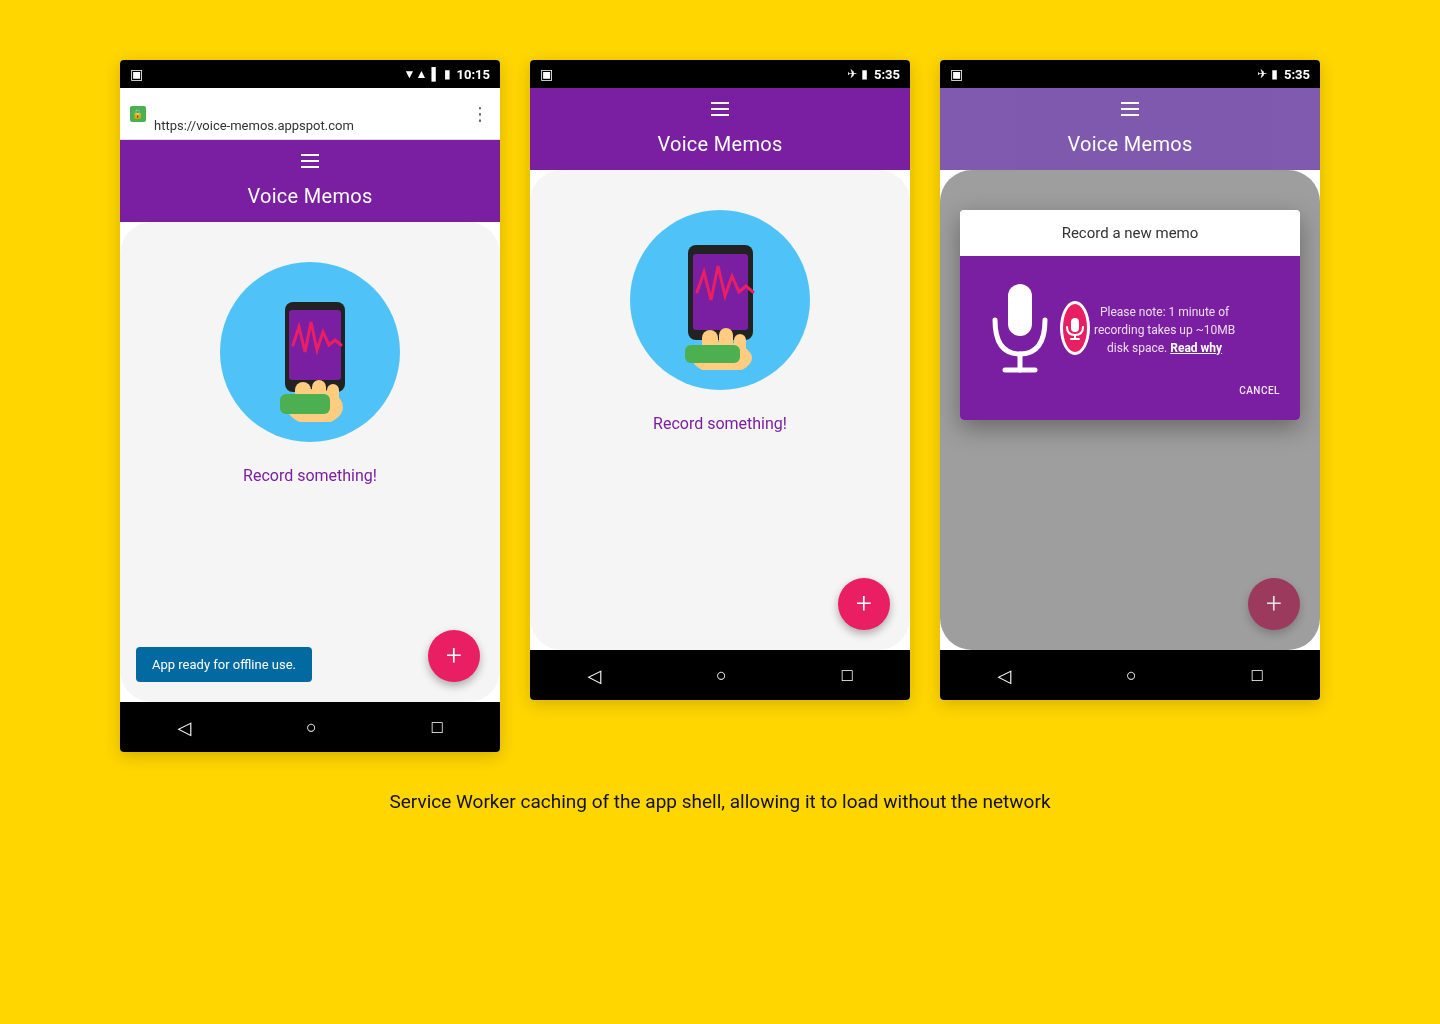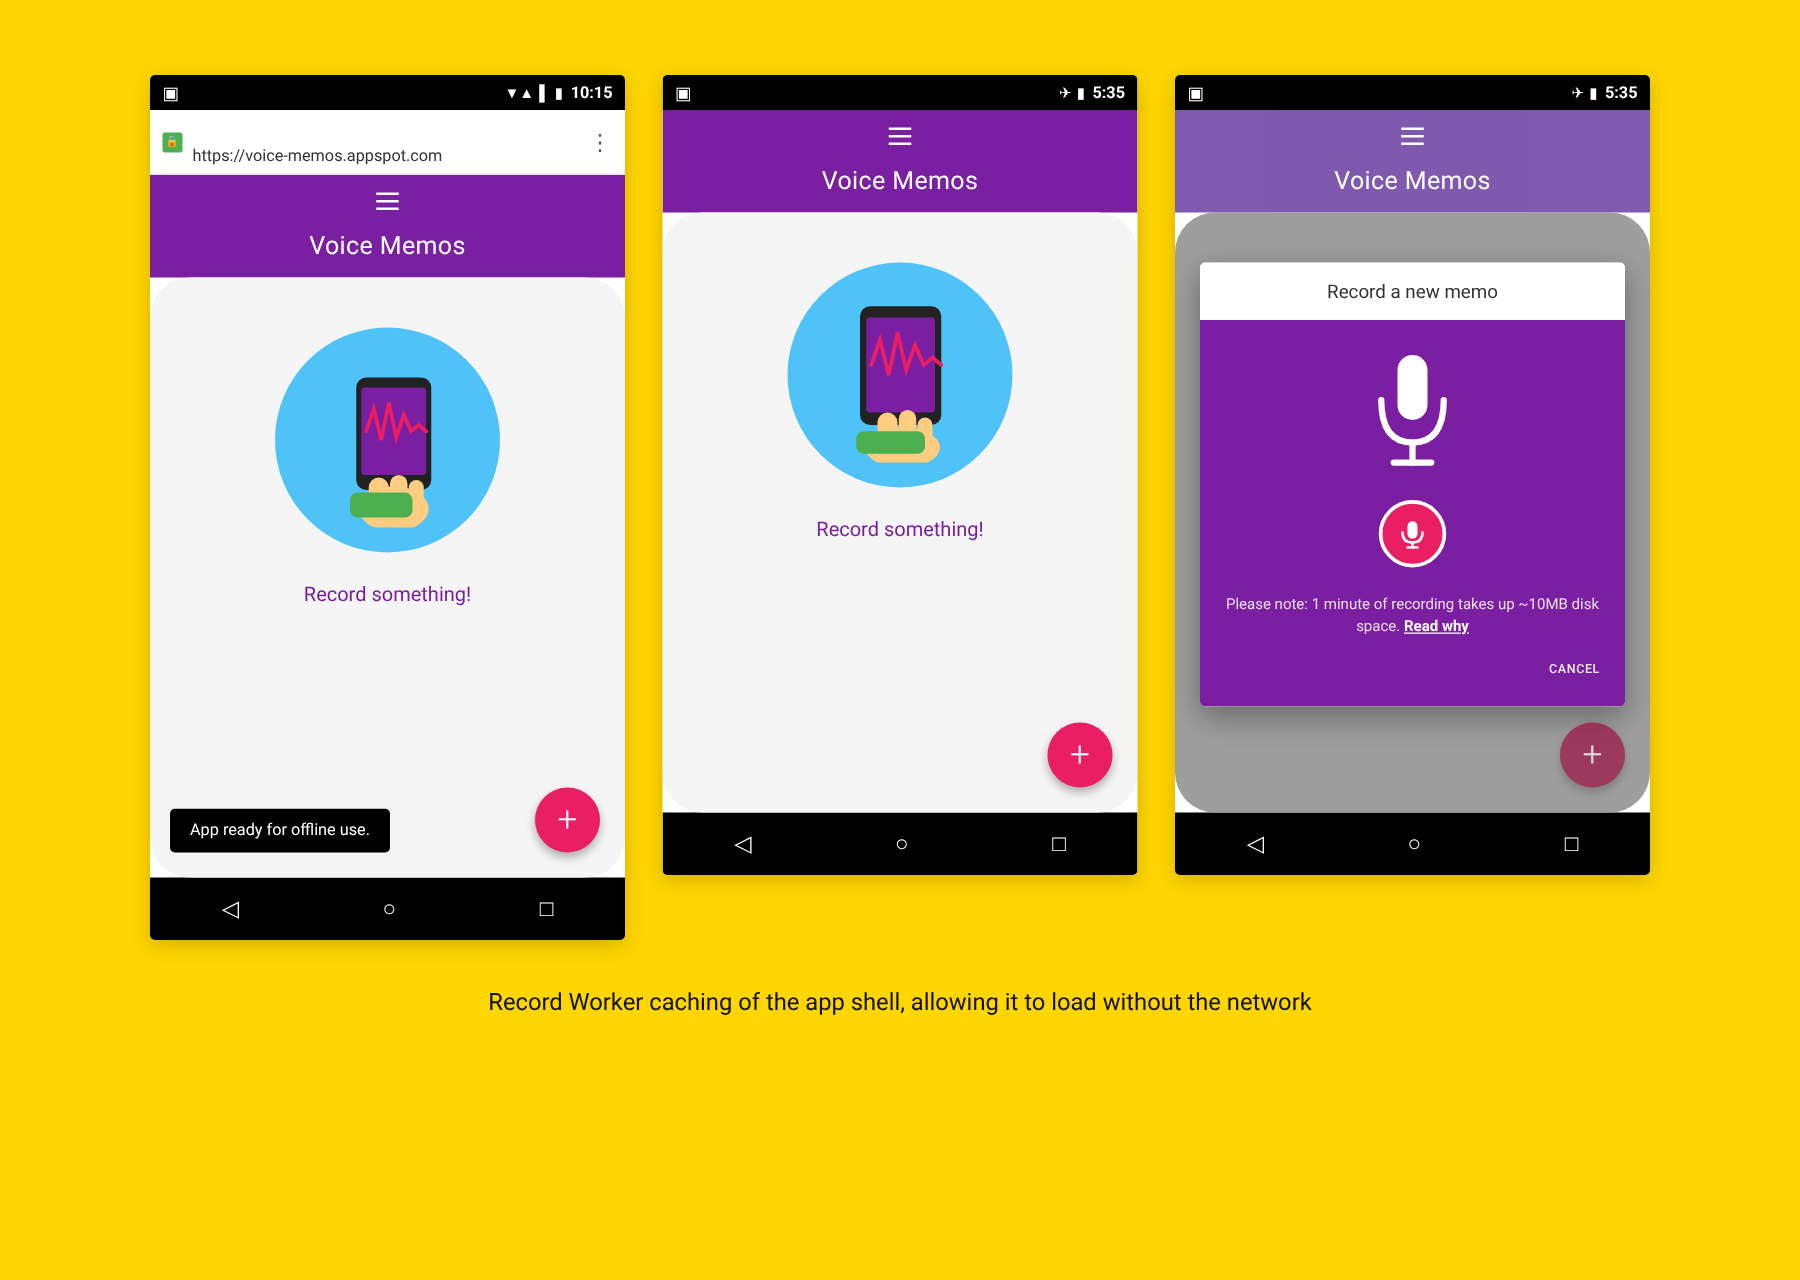--- a/index.html
+++ b/index.html
@@ -158,21 +158,21 @@
       box-shadow: 0 4px 8px rgba(0,0,0,0.3);
       cursor: pointer;
       font-weight: 300;
       line-height: 1;
     }
     
     .snackbar {
       position: absolute;
       bottom: 20px;
       left: 16px;
-      background: #000000;
+      background: #0369a1;
       color: #fff;
       border-radius: 4px;
       padding: 10px 16px;
       font-size: 13px;
       max-width: 220px;
     }
     
     .nav-bar {
       background: #000;
       height: 50px;
@@ -241,21 +241,21 @@
       background: #fff;
       border-radius: 4px;
       width: 100%;
       overflow: hidden;
       box-shadow: 0 8px 24px rgba(0,0,0,0.35);
     }
     .dialog-body {
       background: #7B1FA2;
       padding: 20px;
       display: flex;
-      flex-direction: column;
+      flex-direction: row;
       align-items: center;
     }
     
     .caption {
       margin-top: 36px;
       text-align: center;
       font-size: 19px;
       color: #111;
       max-width: 900px;
       line-height: 1.5;
@@ -442,13 +442,13 @@
 
     <div class="nav-bar">
       <span class="nav-btn">◁</span>
       <span class="nav-btn">○</span>
       <span class="nav-btn">□</span>
     </div>
   </div>
 
 </div>
 
-<div class="caption">Record Worker caching of the app shell, allowing it to load without the network</div>
+<div class="caption">Service Worker caching of the app shell, allowing it to load without the network</div>
 
 </body></html>

